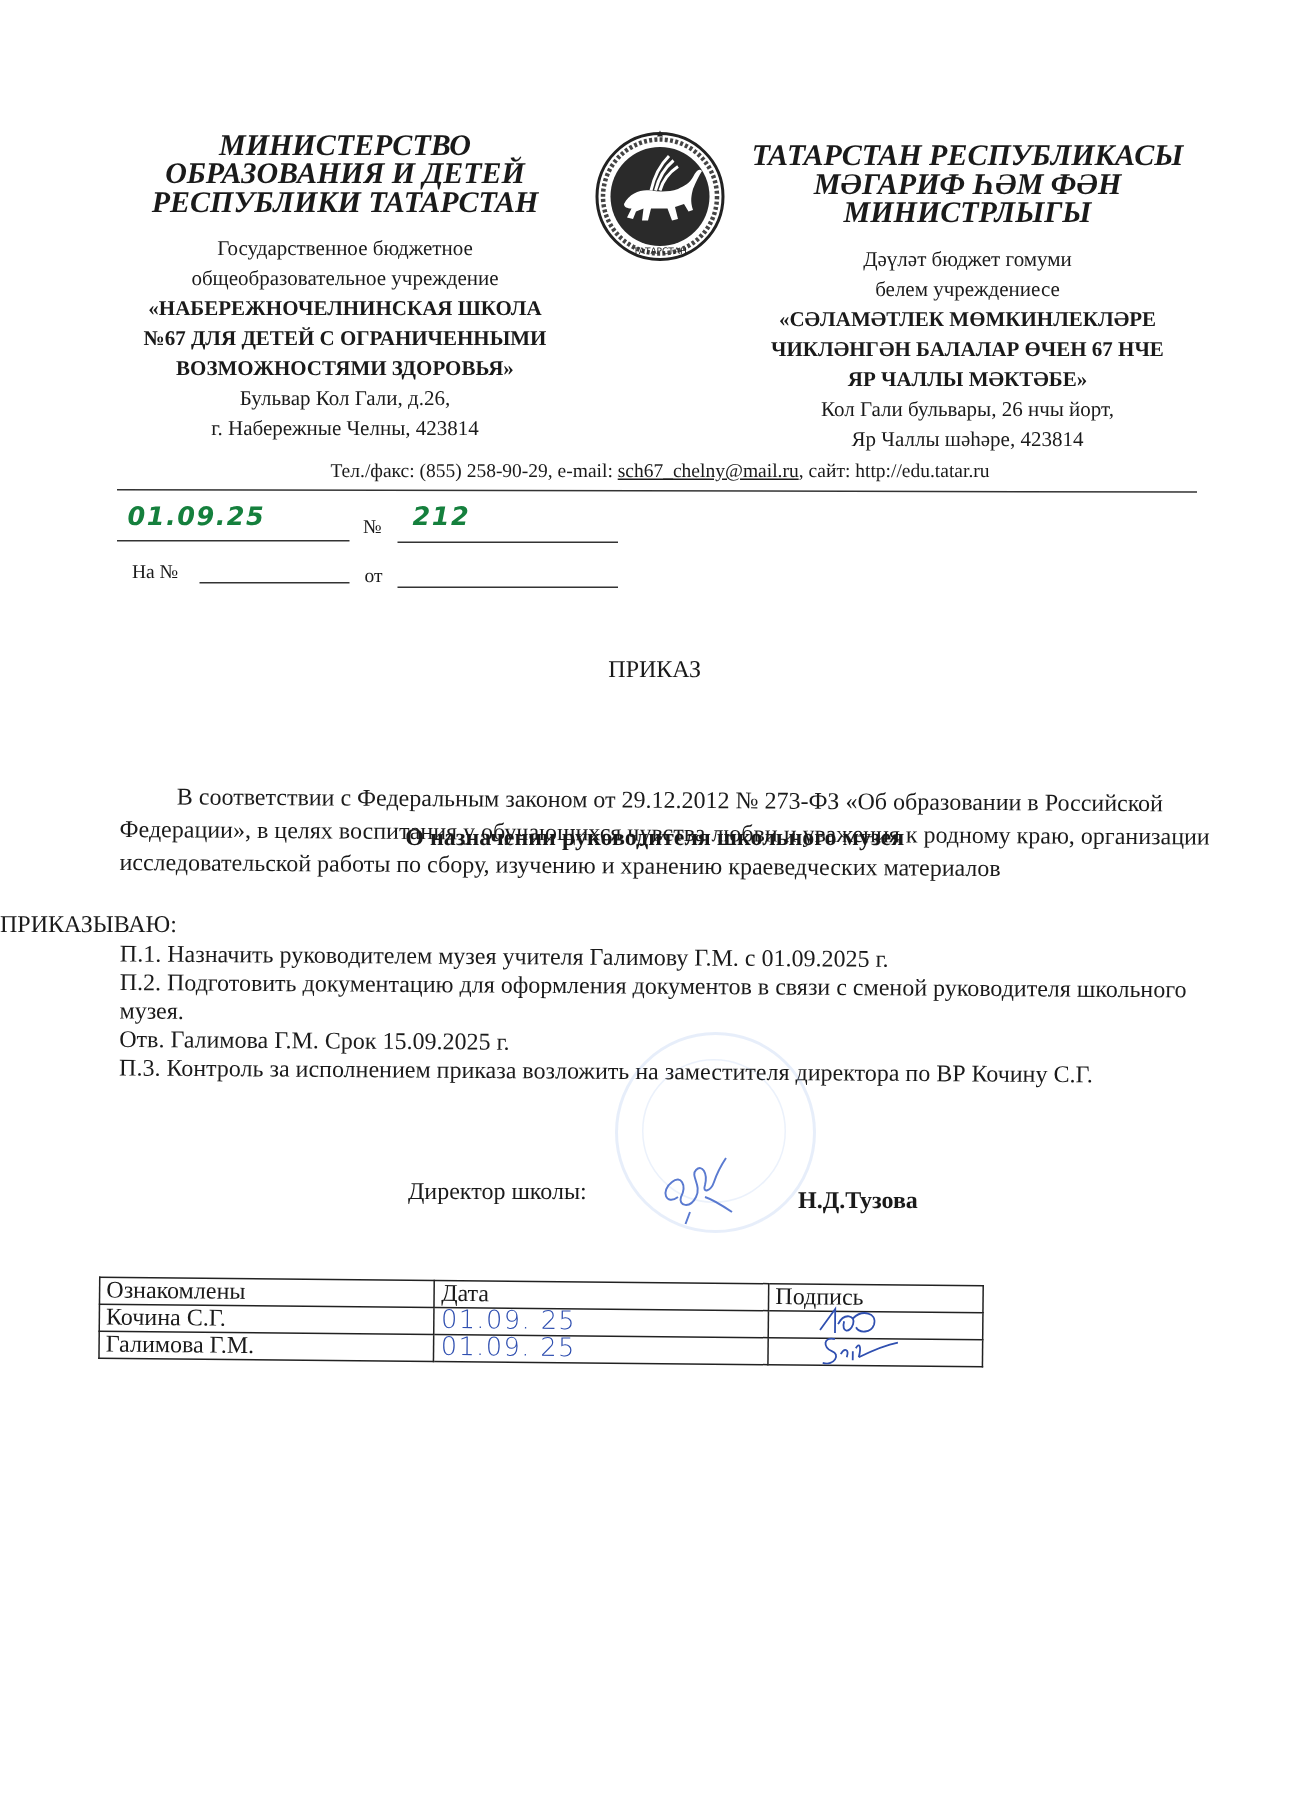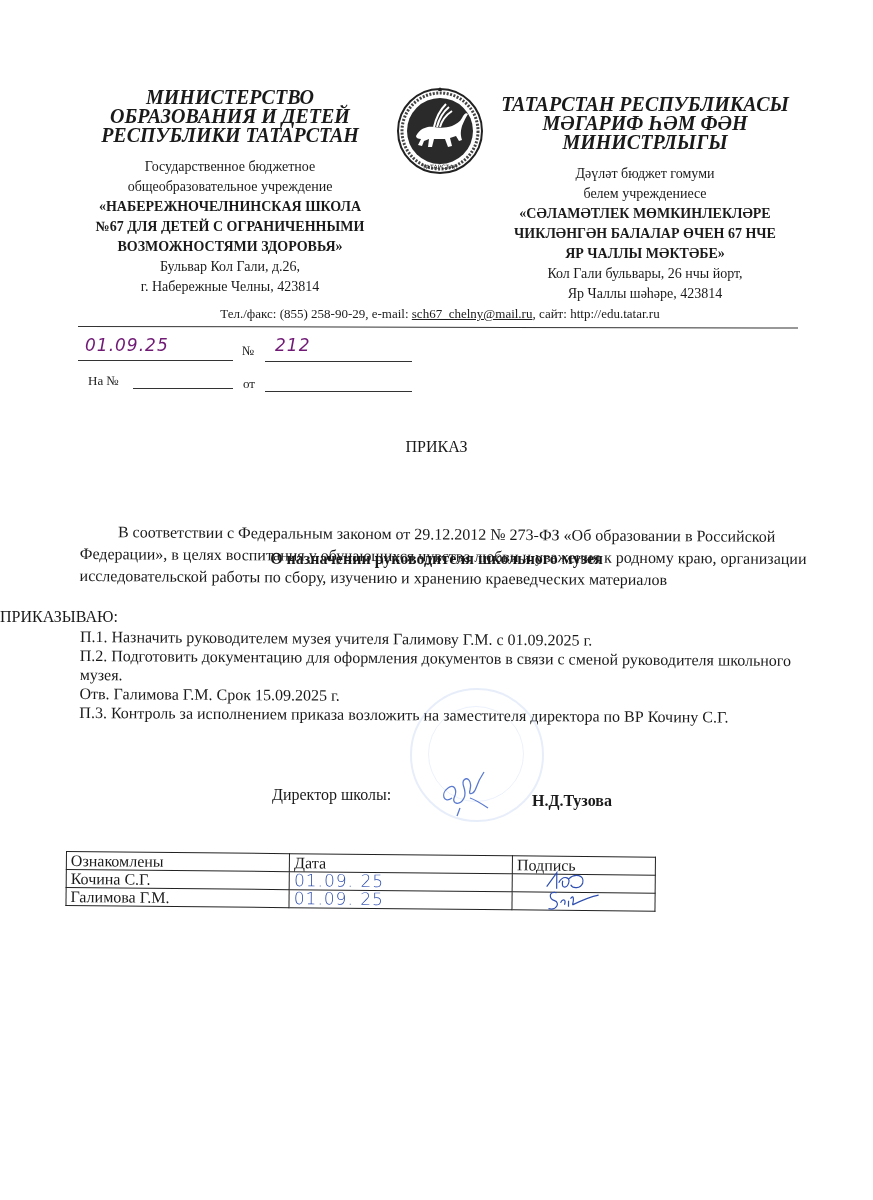--- a/index.html
+++ b/index.html
@@ -16,21 +16,21 @@
   .inst-name { font-size: 14px; font-weight: bold; line-height: 20px; }
   .addr { font-size: 14px; line-height: 20px; }
 
   #emblem { left: 390px; top: 84px; width: 100px; height: 92px; }
 
   #contacts { left: 80px; top: 306px; width: 720px; font-size: 13px; text-align: center; }
   #contacts .email { text-decoration: underline; }
   #hdr-rule { left: 78px; top: 326px; width: 720px; height: 0; border-top: 1px solid #333; transform: rotate(0.12deg); transform-origin: left; }
 
   
-  .hw { font-family: "DejaVu Sans", sans-serif; color: #701a75; font-style: italic; font-weight: 400; letter-spacing: 1px; }
+  .hw { font-family: "DejaVu Sans", sans-serif; color: #15803d; font-style: italic; font-weight: 700; letter-spacing: 1px; }
   .line { border-bottom: 1px solid #333; height: 0; }
   #reg-date { left: 85px; top: 335px; font-size: 17px; }
   #reg-date-line { left: 78px; top: 360px; width: 155px; }
   #reg-no-label { left: 242px; top: 343px; font-size: 13px; }
   #reg-no { left: 275px; top: 335px; font-size: 17px; }
   #reg-no-line { left: 265px; top: 361px; width: 147px; }
   #ref-label { left: 88px; top: 373px; font-size: 13px; }
   #ref-no-line { left: 133px; top: 388px; width: 100px; }
   #ref-from-label { left: 243px; top: 376px; font-size: 13px; }
   #ref-date-line { left: 265px; top: 391px; width: 147px; }

